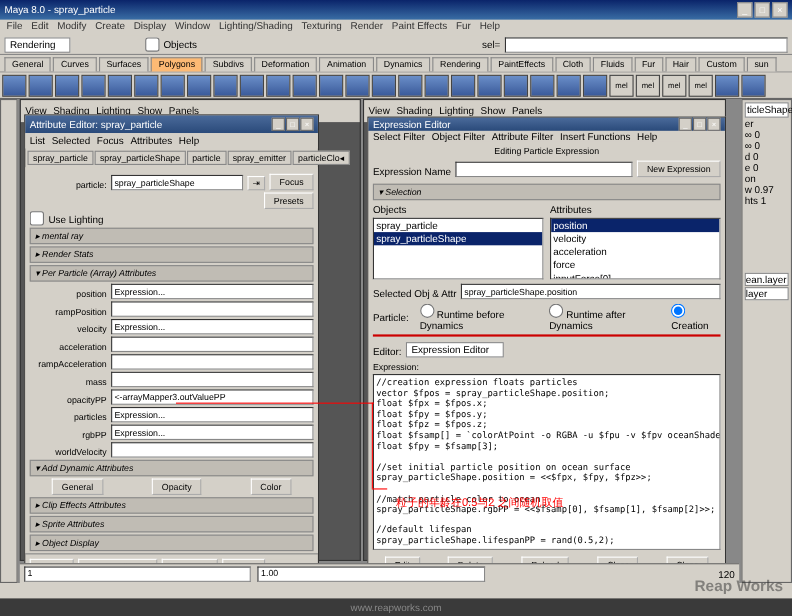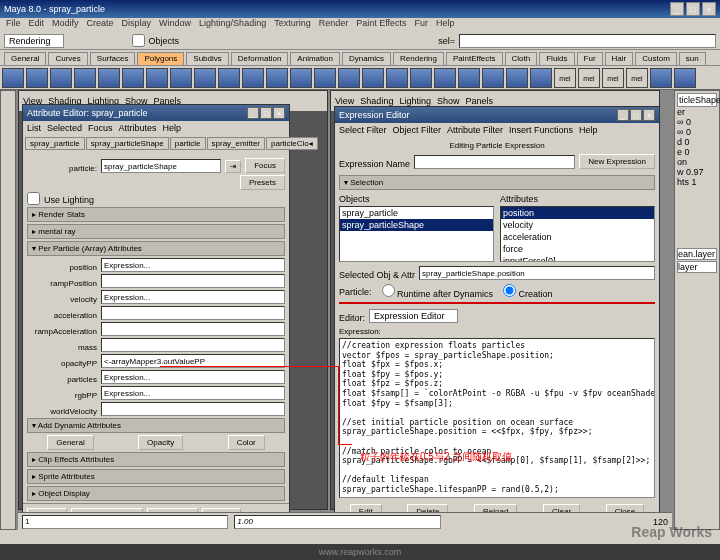--- a/index.html
+++ b/index.html
@@ -23,21 +23,21 @@
 .panel-title { background: linear-gradient(#4a6a9a,#2a4a7a); color: #fff; height: 16px; display: flex; align-items: center; padding: 0 4px; font-size: 9px; justify-content: flex-end; }
 .panel-title .pbtns { margin-left: auto; display: flex; gap: 1px; }
 .panel-title .pbtns span { width: 12px; height: 12px; background: #d4d0c8; border: 1px solid #666; font-size: 7px; display: flex; align-items: center; justify-content: center; }
 .panel-menu { background: #d4d0c8; height: 14px; display: flex; gap: 6px; padding: 0 4px; align-items: center; font-size: 8px; }
 .ae-tabs { display: flex; gap: 1px; padding: 2px; }
 .ae-tab { background: #d4d0c8; border: 1px solid #888; padding: 1px 4px; font-size: 8px; }
 .ae-body { flex: 1; background: #d4d0c8; padding: 4px; overflow: hidden; }
 .field-row { display: flex; align-items: flex-end; gap: 4px; margin: 2px 0; }
 .field-label { width: 70px; text-align: right; font-size: 8px; }
 .field-input { flex: 1; background: #fff; border: 1px inset #888; height: 14px; padding: 0 2px; font-size: 8px; }
-.section-head { background: #c0bcb4; border: 1px solid #888; padding: 2px 4px; font-size: 8px; margin: 2px 0; }
+.section-head { background: #c0bcb4; border: 1px solid #888; padding: 2px 4px; font-size: 8px; margin: 2px 0; font-style: italic; }
 .section-head::before { content: "▸ "; }
 .section-head.open::before { content: "▾ "; }
 .btn { background: #d4d0c8; border: 1px outset #fff; padding: 2px 8px; font-size: 8px; }
 .ee-body { flex: 1; background: #d4d0c8; padding: 4px; display: flex; flex-direction: column; gap: 2px; }
 .ee-lists { display: flex; gap: 6px; }
 .listbox { flex: 1; background: #fff; border: 1px inset #888; height: 56px; font-size: 8px; overflow: hidden; }
 .listbox div { padding: 1px 2px; }
 .listbox .sel { background: #0a246a; color: #fff; }
 .ee-radio { display: flex; gap: 10px; align-items: center; font-size: 8px; }
 .ee-code { flex: 1; background: #fff; border: 1px inset #888; font-family: monospace; font-size: 8px; padding: 2px; white-space: pre; overflow: hidden; line-height: 1.2; }
@@ -206,22 +206,22 @@
         <span class="btn" style="padding:1px 4px">⇥</span>
         <span class="btn">Focus</span>
       </div>
       <div class="field-row" style="justify-content:flex-end">
         <span class="btn">Presets</span>
       </div>
       <div class="field-row">
           <input type="checkbox" style="">
           <span>Use Lighting</span>
         </div>
+      <div class="section-head">mental ray</div>
       <div class="section-head">Render Stats</div>
-      <div class="section-head">mental ray</div>
       <div class="section-head open">Per Particle (Array) Attributes</div>
       <div id="pp-rows">
           <div class="field-row">
             <span class="field-label">position</span>
             <input class="field-input" value="Expression..." style="">
           </div>
           <div class="field-row">
             <span class="field-label">rampPosition</span>
             <input class="field-input" value="" style="">
           </div>
@@ -318,20 +318,21 @@
           <div>inputForce[0]</div>
 
         </div>
       </div>
       <div class="field-row">
         <span>Selected Obj &amp; Attr</span>
         <input class="field-input" value="spray_particleShape.position" style="">
       </div>
       <div class="ee-radio">
         <span>Particle:</span>
+        <label><input type="radio" name="r" style=""> <span>Runtime before Dynamics</span></label>
         <label><input type="radio" name="r" style=""> <span>Runtime after Dynamics</span></label>
         <label><input type="radio" name="r" checked="" style=""> <span>Creation</span></label>
       </div>
       <div style="border-bottom:2px solid #c00;margin:1px 0"></div>
       <div class="field-row">
         <span>Editor:</span>
         <span class="dropdown">Expression Editor</span>
       </div>
       <div style="font-size:8px">Expression:</div>
       <div class="ee-code">//creation expression floats particles
@@ -360,21 +361,21 @@
     </div>
   </div>
 
   <div class="redline" style="left:160px;top:276px;width:180px"></div>
   <div class="redline" style="left:338px;top:276px;width:1px;height:78px"></div>
   <div class="redline" style="left:338px;top:354px;width:14px"></div>
   <div class="redtext" style="left:360px;top:360px">粒子的年龄在0.5与2 之间随机取值</div>
 
   <div style="position:absolute;left:18px;bottom:0;right:48px;height:18px;background:#d4d0c8;border-top:1px solid #666;display:flex;align-items:center;padding:0 4px;gap:6px">
     <input class="field-input" style="width: 24px;" value="1">
-    <input class="field-input" style="width: 30px; font-style: italic;" value="1.00">
+    <input class="field-input" style="width: 30px;" value="1.00">
     <div style="flex:1"></div>
     <span>120</span>
   </div>
 </div>
 
 <div class="watermark">Reap Works</div>
 <div class="footer">
     <span>www.reapworks.com</span>
   </div>
 

